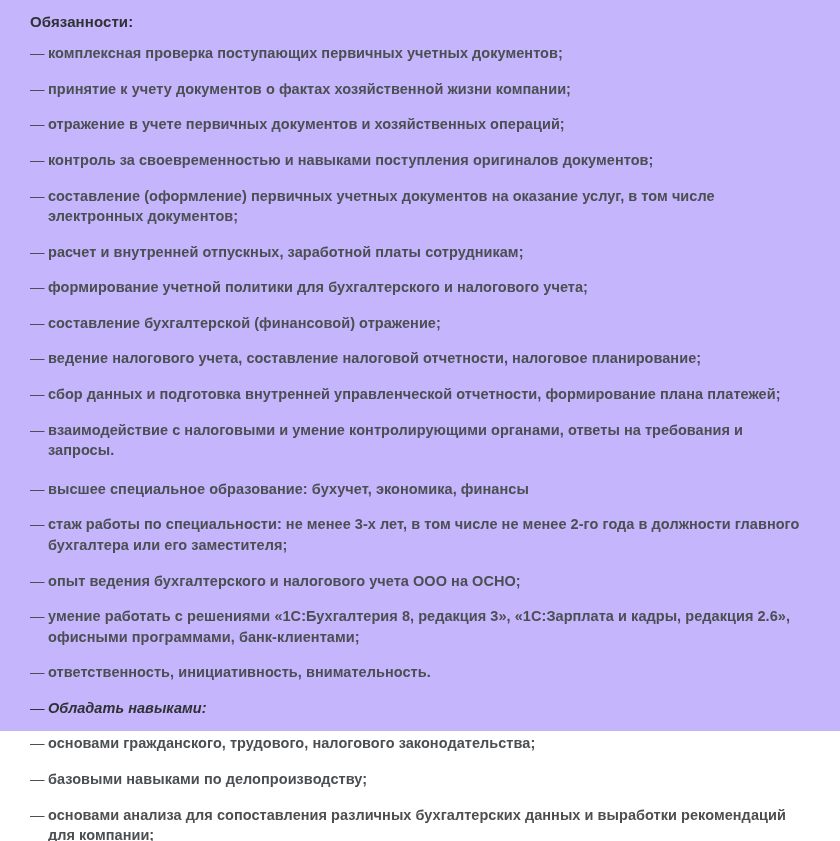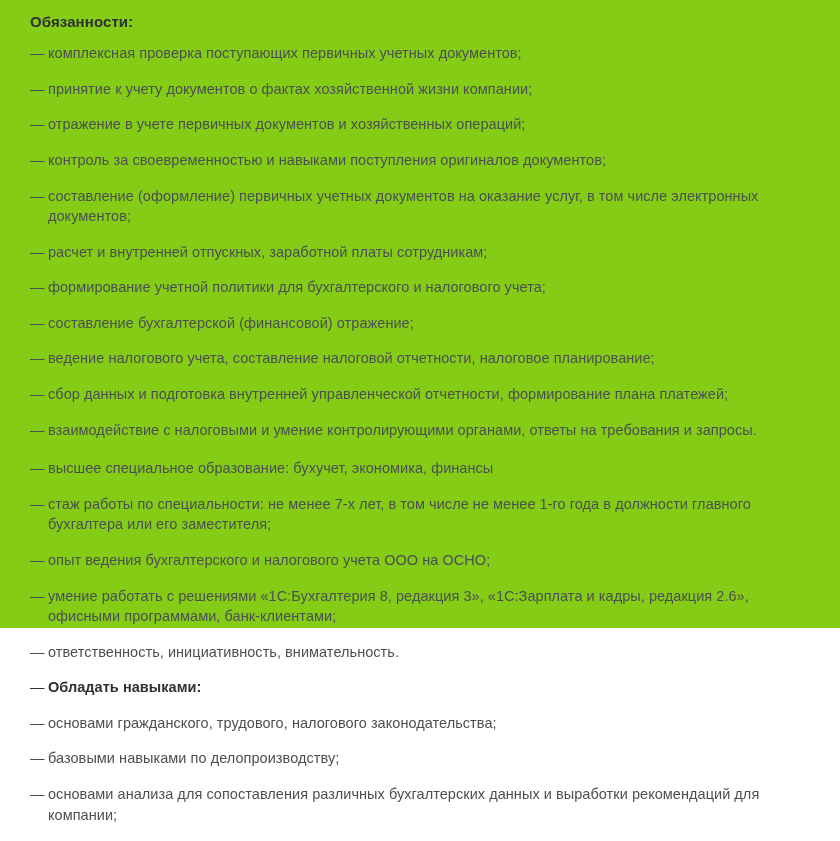--- a/index.html
+++ b/index.html
@@ -12,23 +12,23 @@
     height: 841px;
     background: #ffffff;
     font-family: "Liberation Sans", "DejaVu Sans", sans-serif;
     -webkit-font-smoothing: antialiased;
     overflow: hidden;
   }
 
   .page {
     box-sizing: border-box;
     width: 840px;
-    height: 628px;
+    height: 731px;
     padding: 12px 30px 0 30px;
-    background: #84cc16;
+    background: #c4b5fd;
   }
 
   .section {
     margin: 0;
     padding: 0;
   }
   .section + .section {
     margin-top: 18px;
   }
 
@@ -65,27 +65,29 @@
     left: 0;
     top: 0;
     color: #4c4f52;
     font-size: 14.5px;
     line-height: 1.42;
   }
 
   .list-item.strong .item-text {
     font-weight: bold;
     color: #2f3133;
+    font-style: italic;
   }
   .list-item.strong .dash {
     color: #2f3133;
   }
 
   .item-text {
     display: block;
+    font-weight: bold;
   }
 </style>
 </head>
 <body>
 
 <div class="page">
   <div id="sections-root">
       <div class="section">
         <div class="section-heading">Обязанности:</div>
         <ul class="list">
@@ -136,21 +138,21 @@
         </ul>
       </div>
       <div class="section">
         <ul class="list">
           <li class="list-item">
             <span class="dash">—</span>
             <span class="item-text">высшее специальное образование: бухучет, экономика, финансы</span>
           </li>
           <li class="list-item">
             <span class="dash">—</span>
-            <span class="item-text">стаж работы по специальности: не менее 7-х лет, в том числе не менее 1-го года в должности главного бухгалтера или его заместителя;</span>
+            <span class="item-text">стаж работы по специальности: не менее 3-х лет, в том числе не менее 2-го года в должности главного бухгалтера или его заместителя;</span>
           </li>
           <li class="list-item">
             <span class="dash">—</span>
             <span class="item-text">опыт ведения бухгалтерского и налогового учета ООО на ОСНО;</span>
           </li>
           <li class="list-item">
             <span class="dash">—</span>
             <span class="item-text">умение работать с решениями «1С:Бухгалтерия 8, редакция 3», «1С:Зарплата и кадры, редакция 2.6», офисными программами, банк-клиентами;</span>
           </li>
           <li class="list-item">

